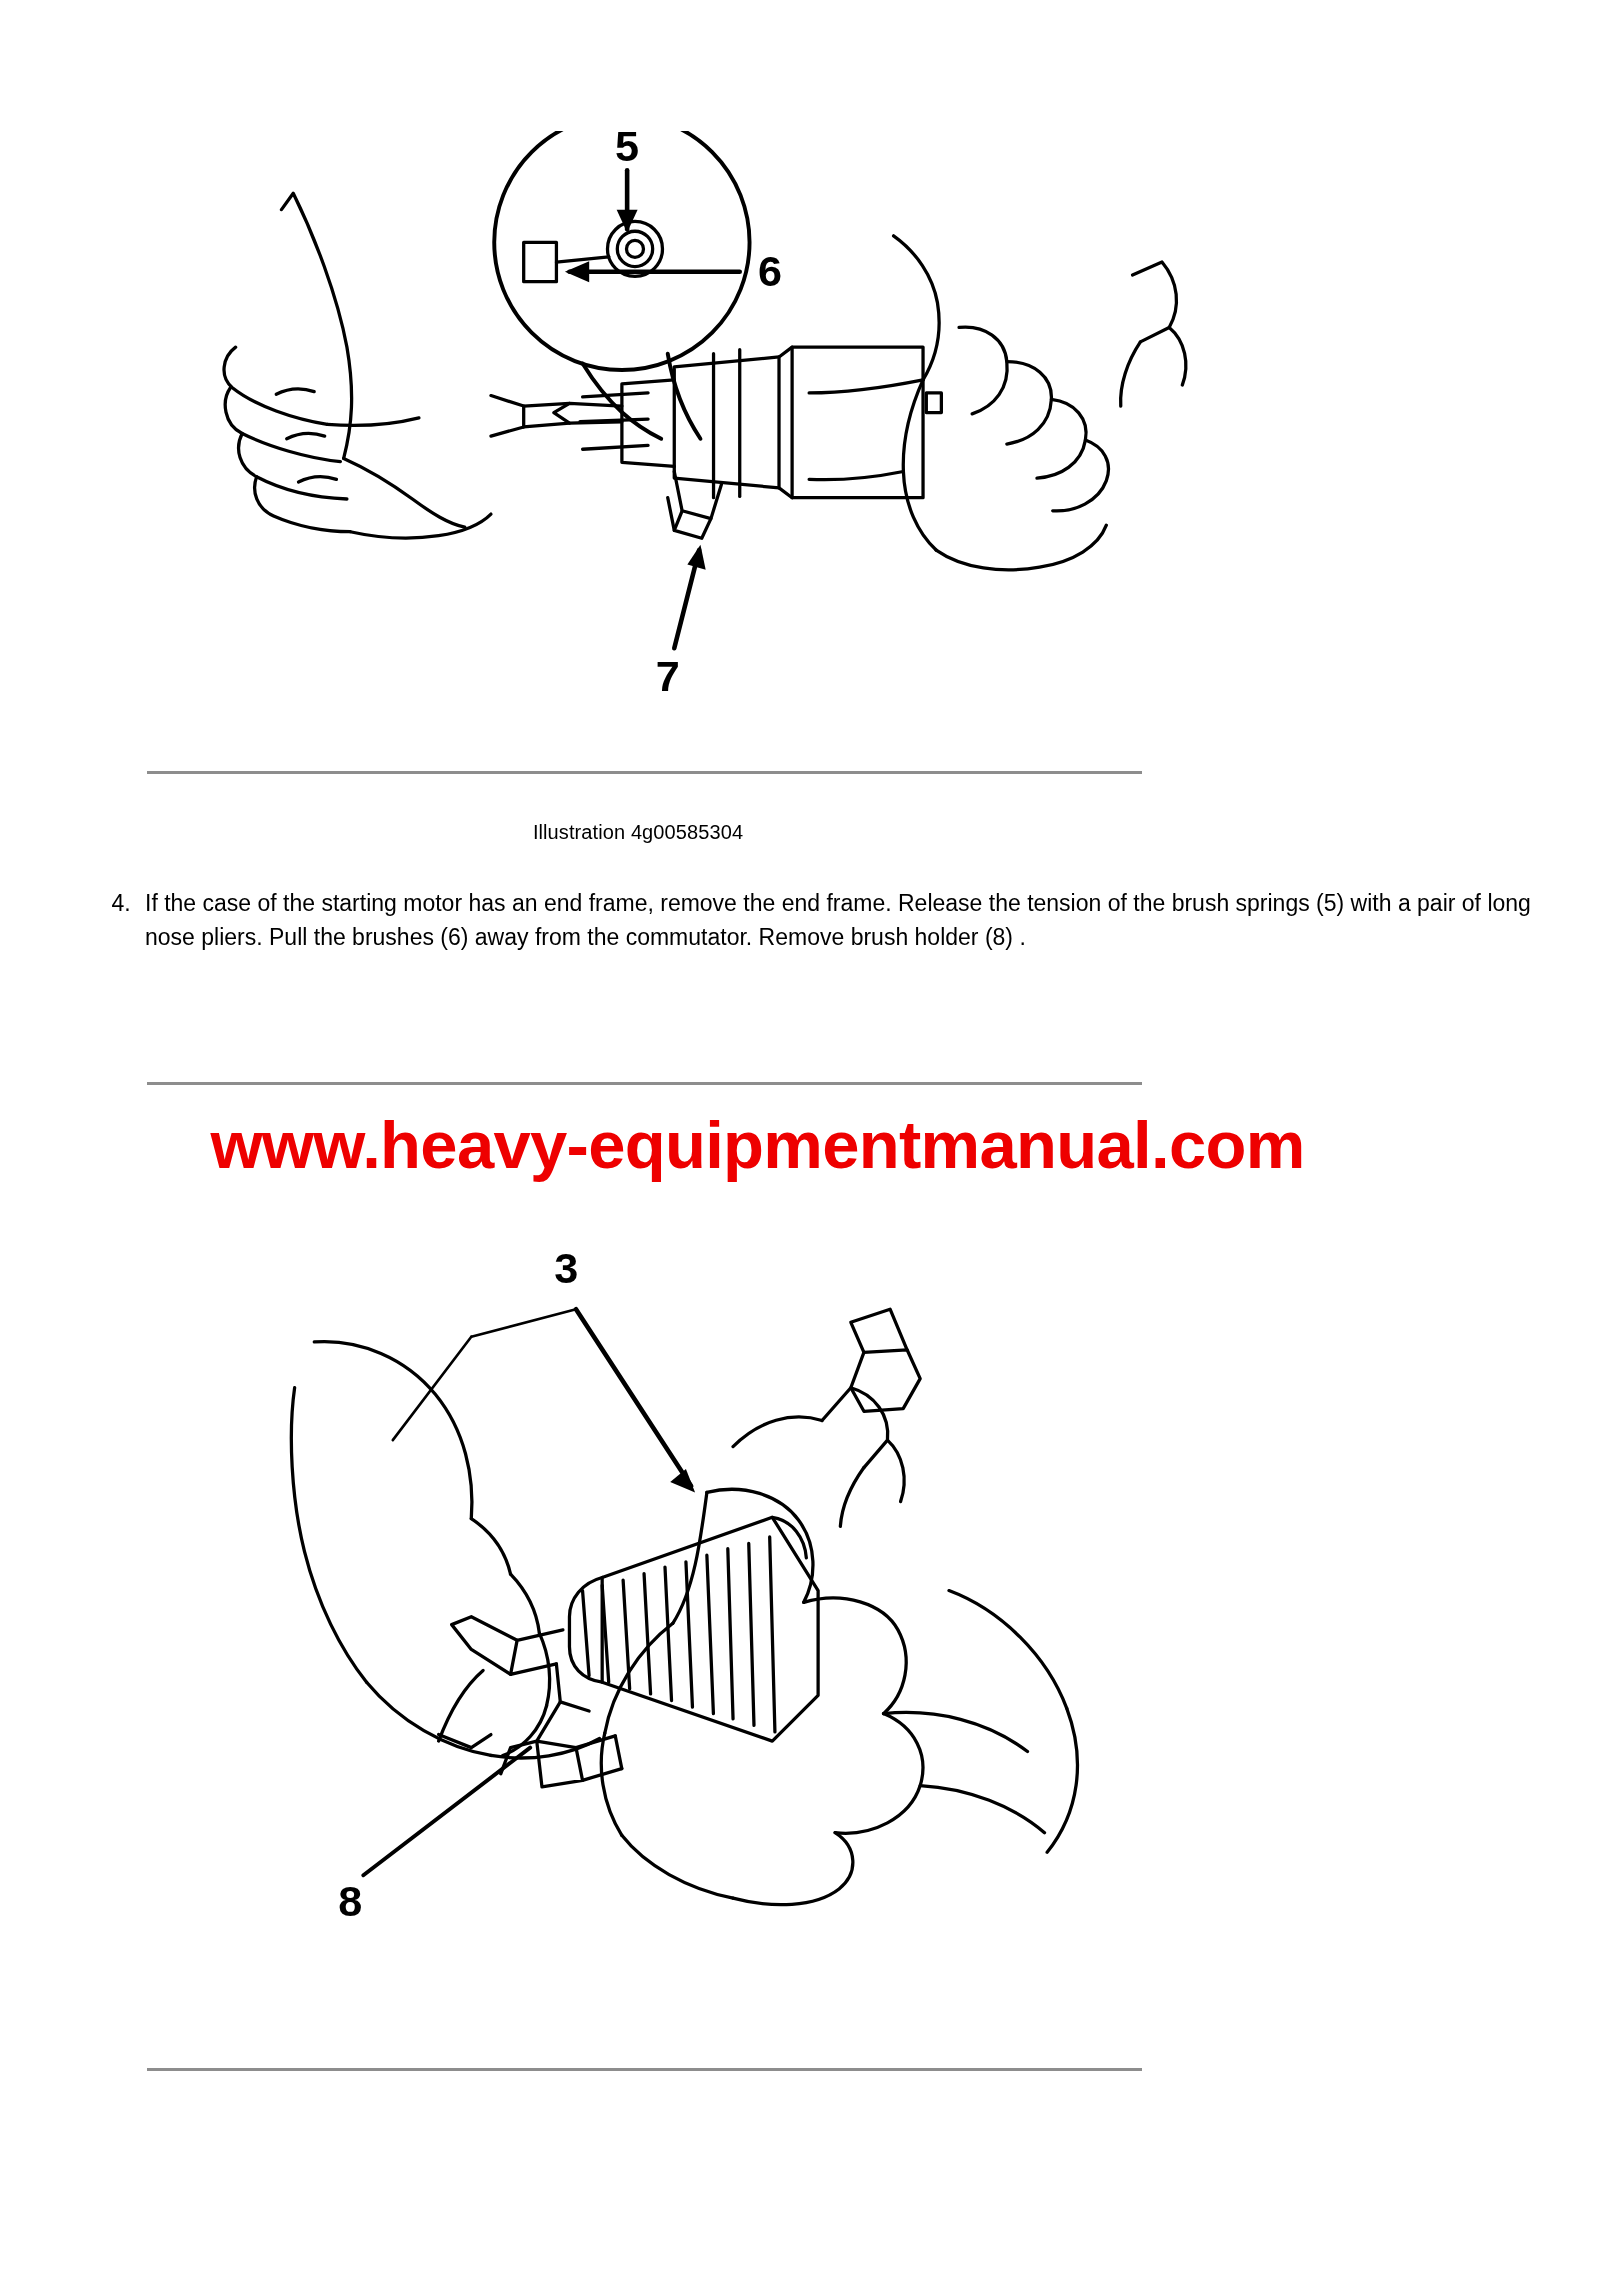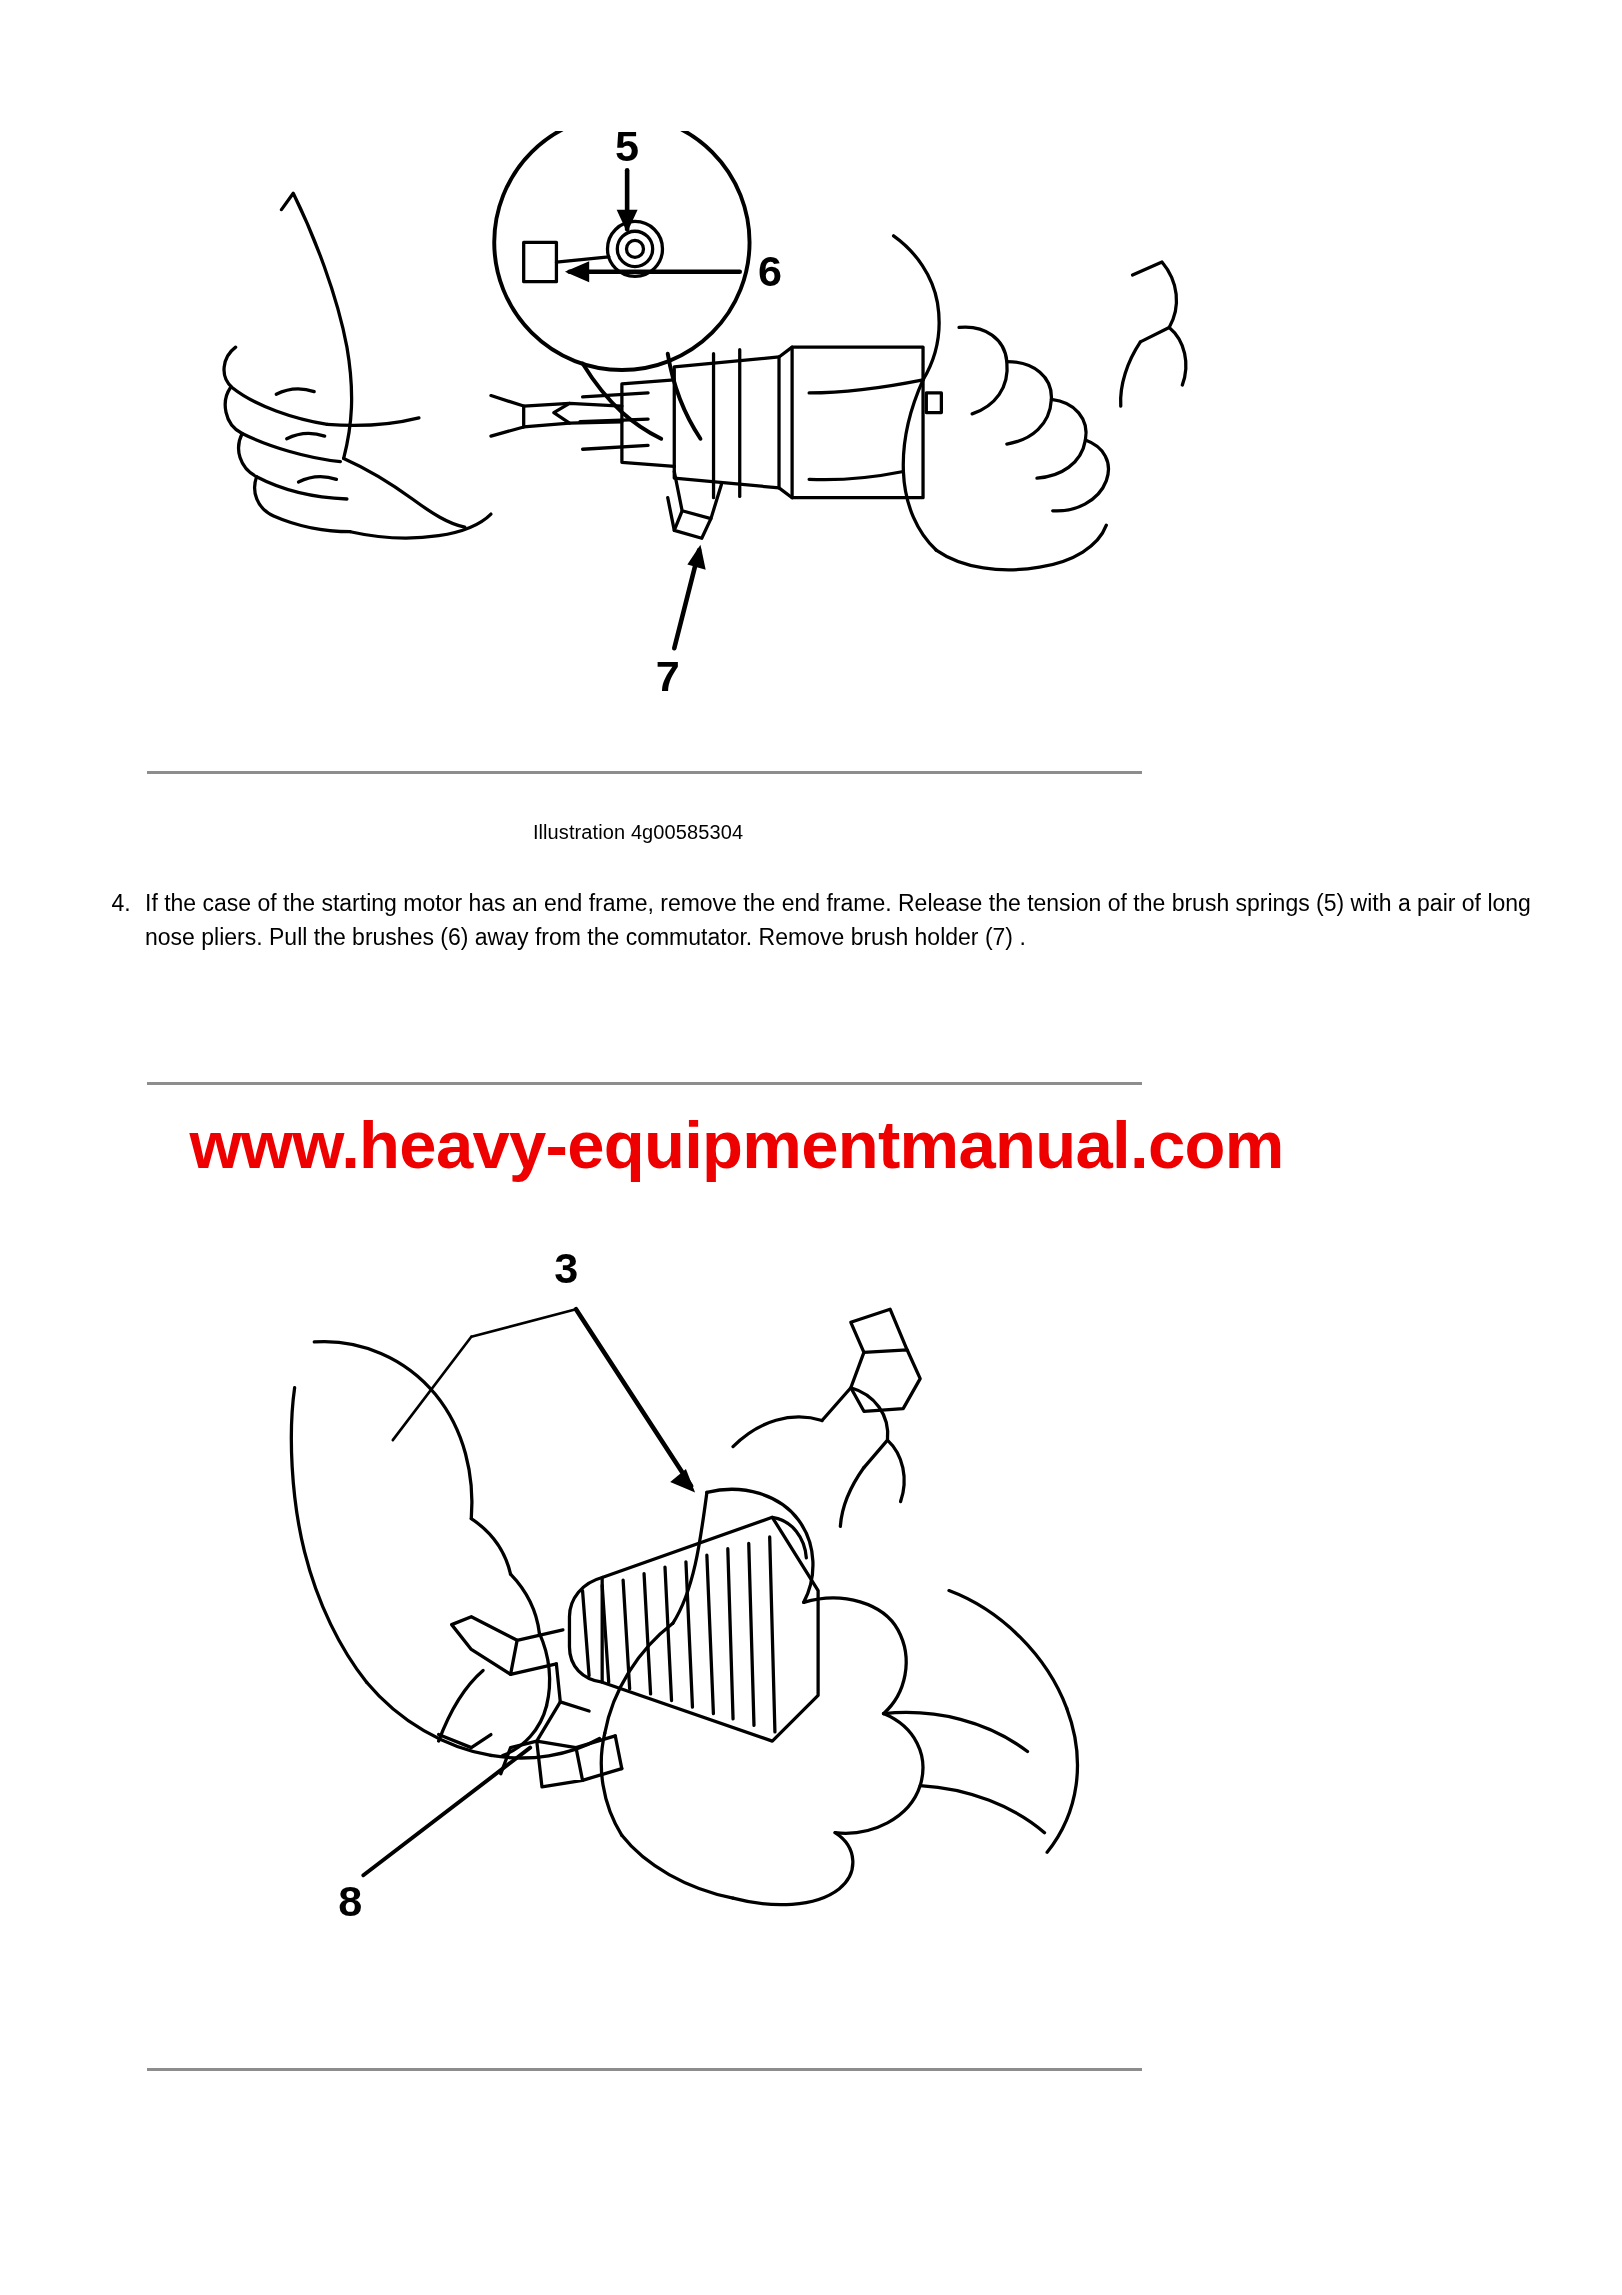--- a/index.html
+++ b/index.html
@@ -97,20 +97,21 @@
     left: 0;
     top: 1106px;
     width: 1473px;
     text-align: center;
     color: #ee0000;
     font-size: 67px;
     font-weight: bold;
     letter-spacing: -0.7px;
     font-family: "Liberation Sans", sans-serif;
     white-space: nowrap;
+    padding-left: 21px;
   }
 </style>
 </head>
 <body>
 
 <div class="page">
 
   <div class="figure-1">
     <svg viewBox="0 0 1500 930" xmlns="http://www.w3.org/2000/svg" fill="none" stroke="#000" stroke-width="5" stroke-linecap="round" stroke-linejoin="round">
 
@@ -184,21 +185,21 @@
 
   <div class="rule r1"></div>
 
   <div class="caption-row">
     <span class="cap-left">Illustration 4</span>
     <span class="cap-right">g00585304</span>
   </div>
 
   <div class="step-block">
     <div class="step-num">4.</div>
-    <div class="step-text">If the case of the starting motor has an end frame, remove the end frame. Release the tension of the brush springs (5) with a pair of long nose pliers. Pull the brushes (6) away from the commutator. Remove brush holder (7) .</div>
+    <div class="step-text">If the case of the starting motor has an end frame, remove the end frame. Release the tension of the brush springs (5) with a pair of long nose pliers. Pull the brushes (6) away from the commutator. Remove brush holder (8) .</div>
   </div>
 
   <div class="rule r2"></div>
 
   <div class="watermark">www.heavy-equipmentmanual.com</div>
 
   <div class="figure-2">
     <svg viewBox="0 0 1380 1080" xmlns="http://www.w3.org/2000/svg" fill="none" stroke="#000" stroke-width="5" stroke-linecap="round" stroke-linejoin="round">
 
       <path d="M60 180 C130 175 200 205 245 260 C290 315 305 385 300 450"></path>

